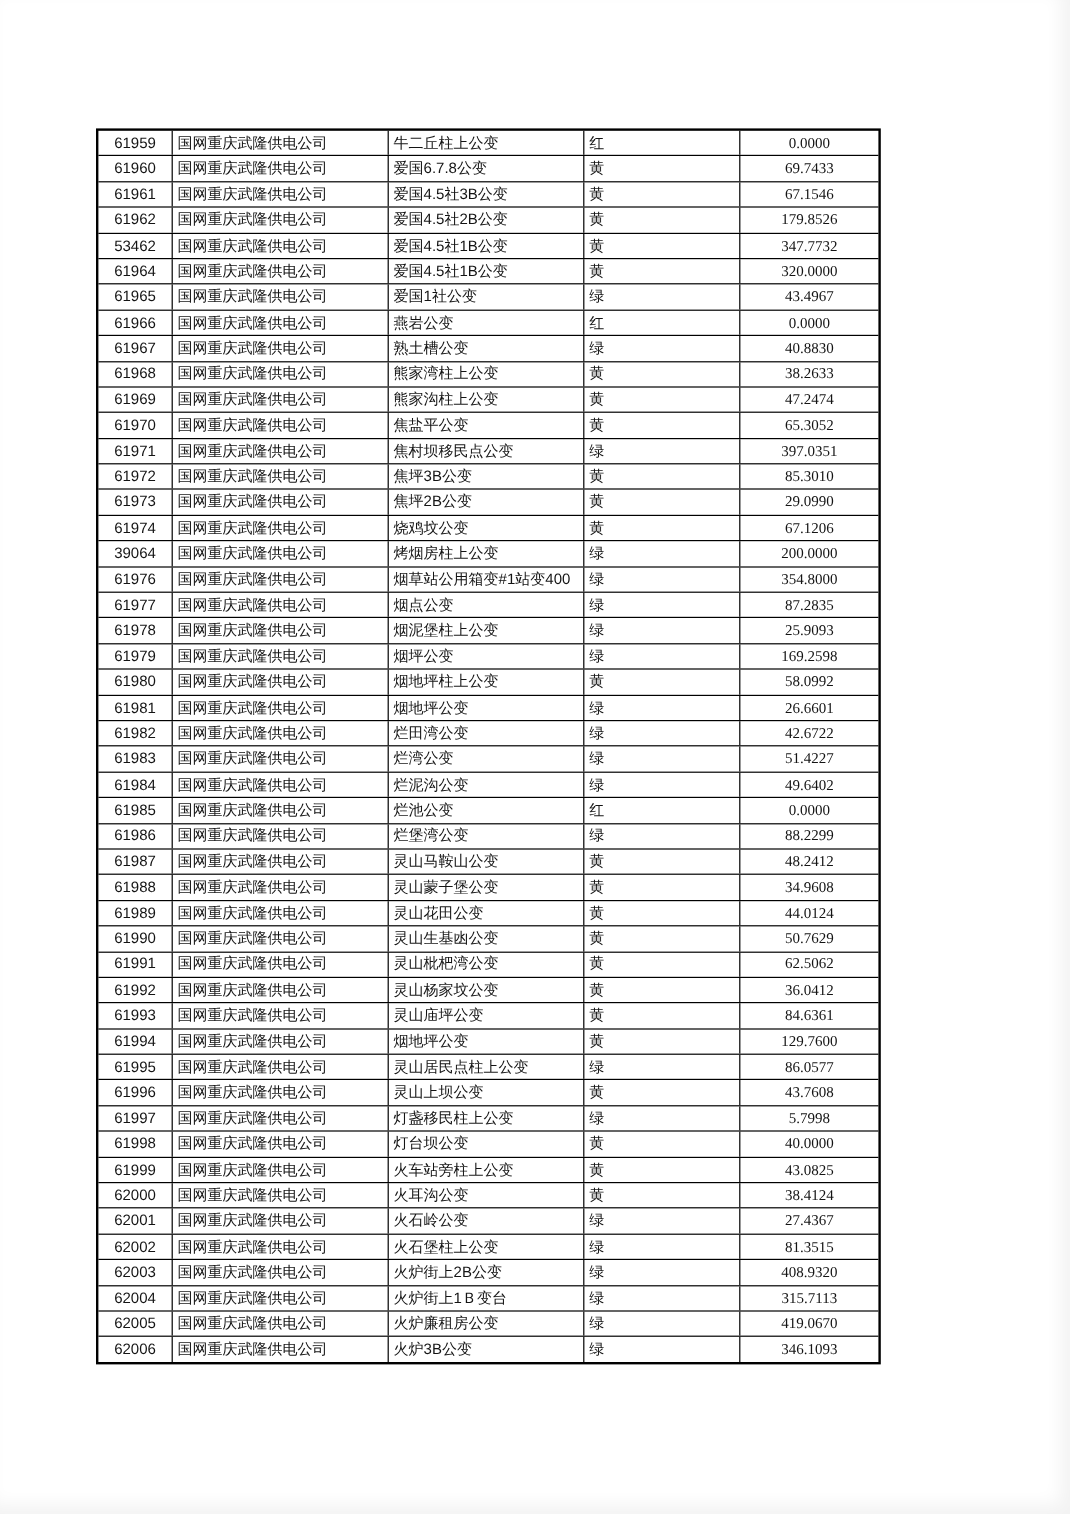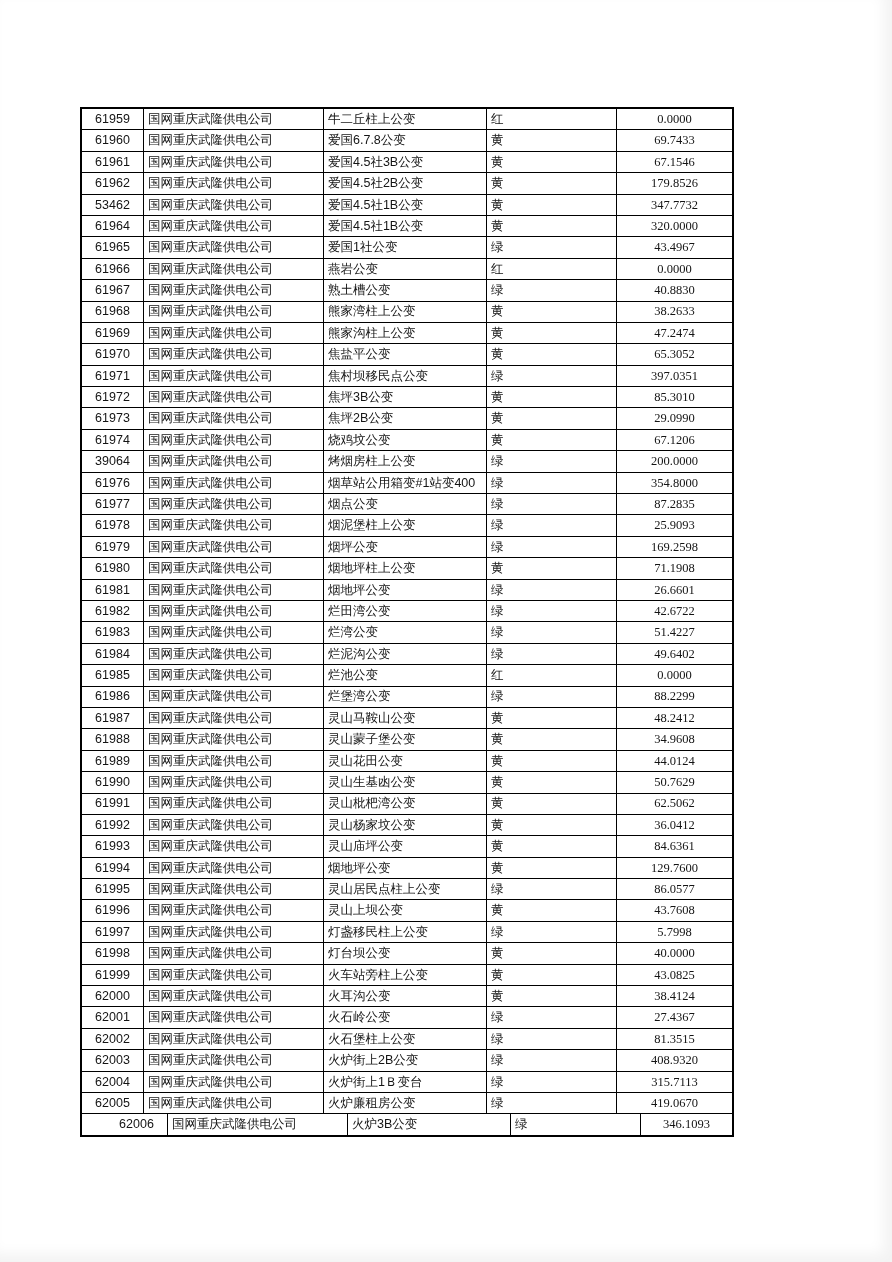--- a/index.html
+++ b/index.html
@@ -30,21 +30,21 @@
     background: #ffffff;
     justify-content: space-between;
   }
   .tr {
     flex: 1 1 0;
     display: grid;
     grid-template-columns: 62px 180px 163px 130px 1fr;
     border-bottom: 1px solid #000000;
     min-height: 0;
   }
-  .tr:last-child { border-bottom: none; margin-left: 24px; }
+  .tr:last-child { border-bottom: none; }
   .td {
     border-right: 1px solid #000000;
     overflow: hidden;
     white-space: nowrap;
     display: flex;
     align-items: center;
     font-size: 12.5px;
     color: #141414;
     line-height: 1;
     box-sizing: border-box;
@@ -203,21 +203,21 @@
     <div class="td align-left">国网重庆武隆供电公司</div>
     <div class="td align-left">烟坪公变</div>
     <div class="td align-left">绿</div>
     <div class="td align-center">169.2598</div>
   </div>
       <div class="tr">
     <div class="td align-center">61980</div>
     <div class="td align-left">国网重庆武隆供电公司</div>
     <div class="td align-left">烟地坪柱上公变</div>
     <div class="td align-left">黄</div>
-    <div class="td align-center">71.1908</div>
+    <div class="td align-center">58.0992</div>
   </div>
       <div class="tr">
     <div class="td align-center">61981</div>
     <div class="td align-left">国网重庆武隆供电公司</div>
     <div class="td align-left">烟地坪公变</div>
     <div class="td align-left">绿</div>
     <div class="td align-center">26.6601</div>
   </div>
       <div class="tr">
     <div class="td align-center">61982</div>

